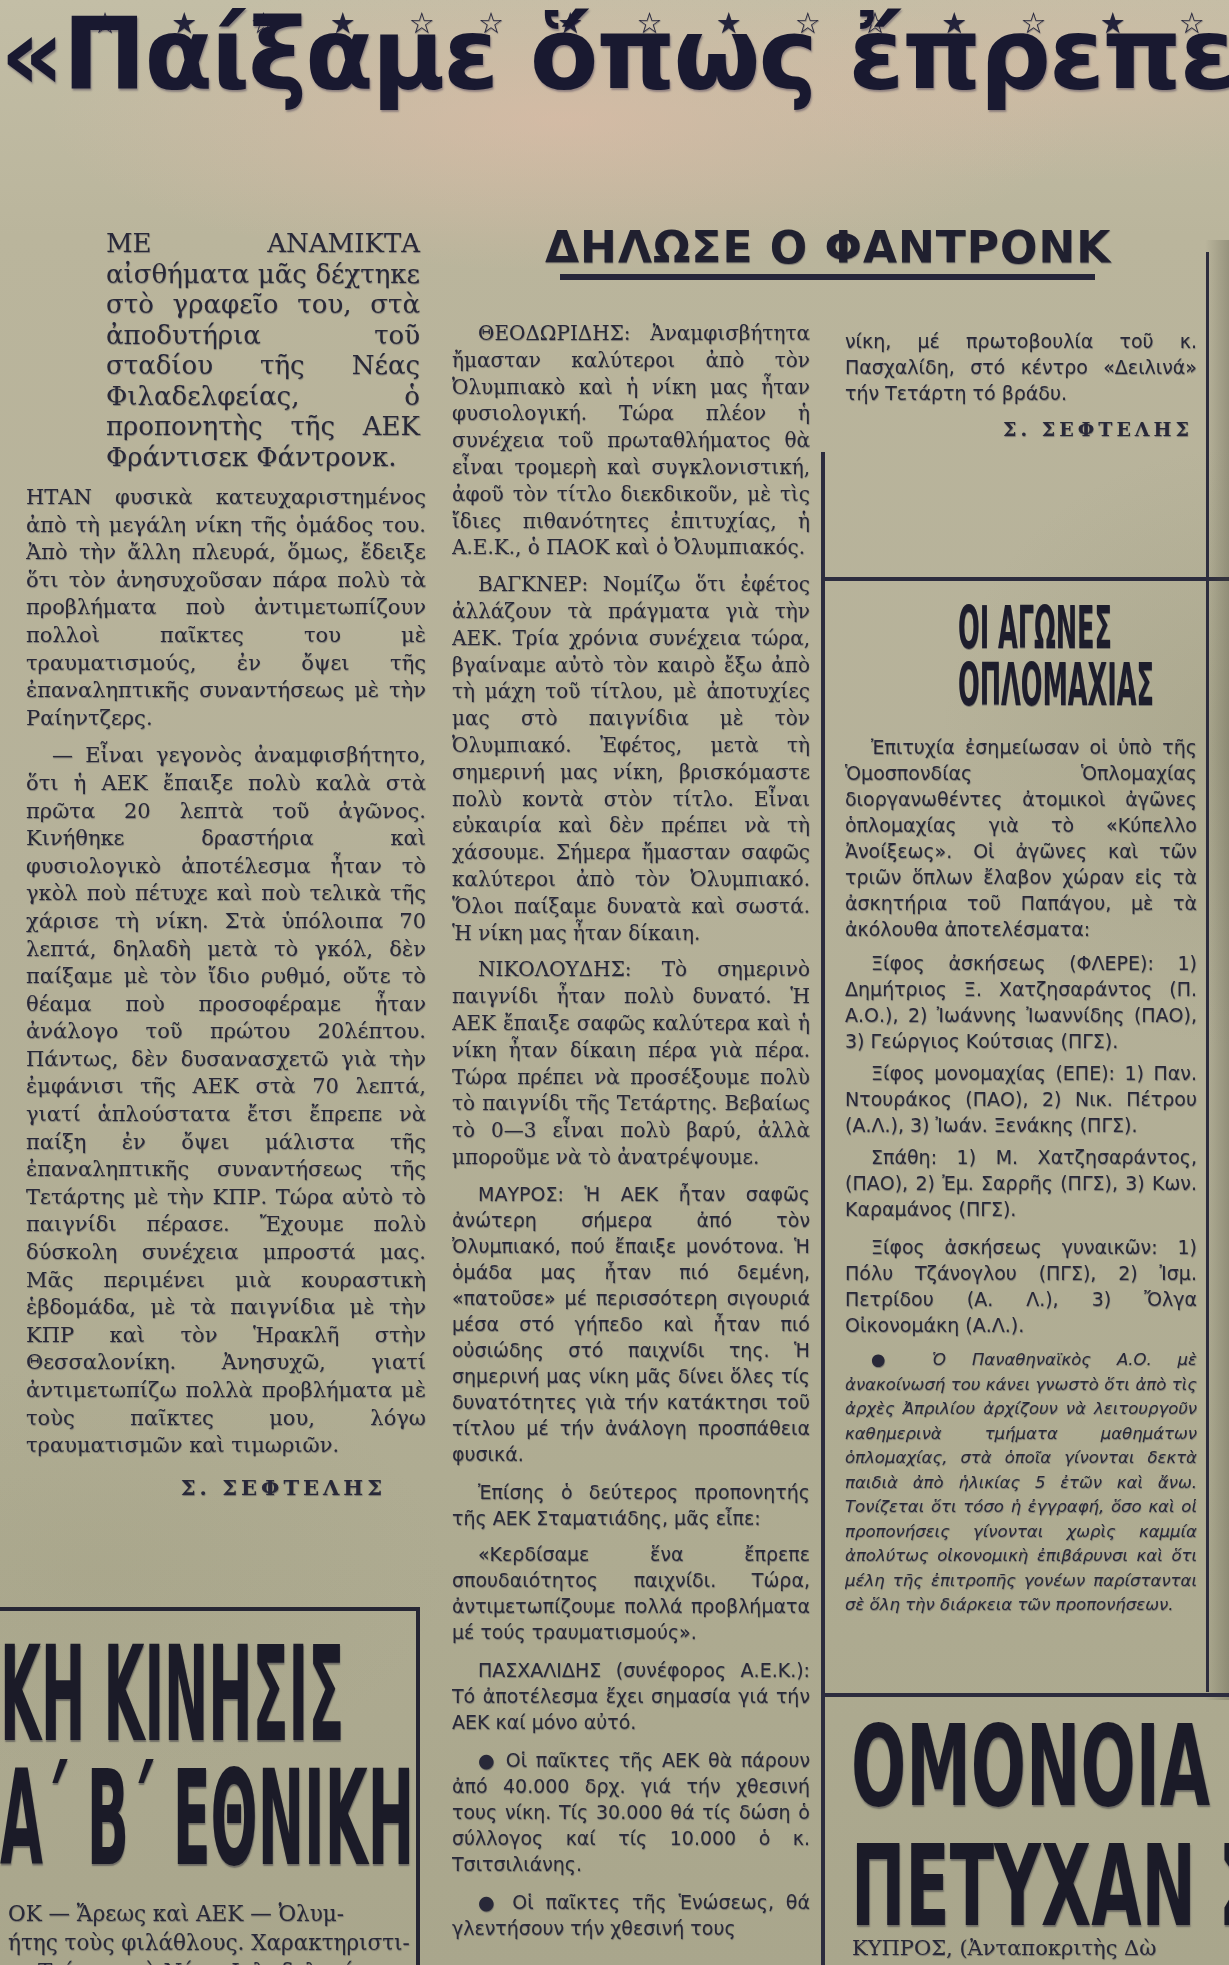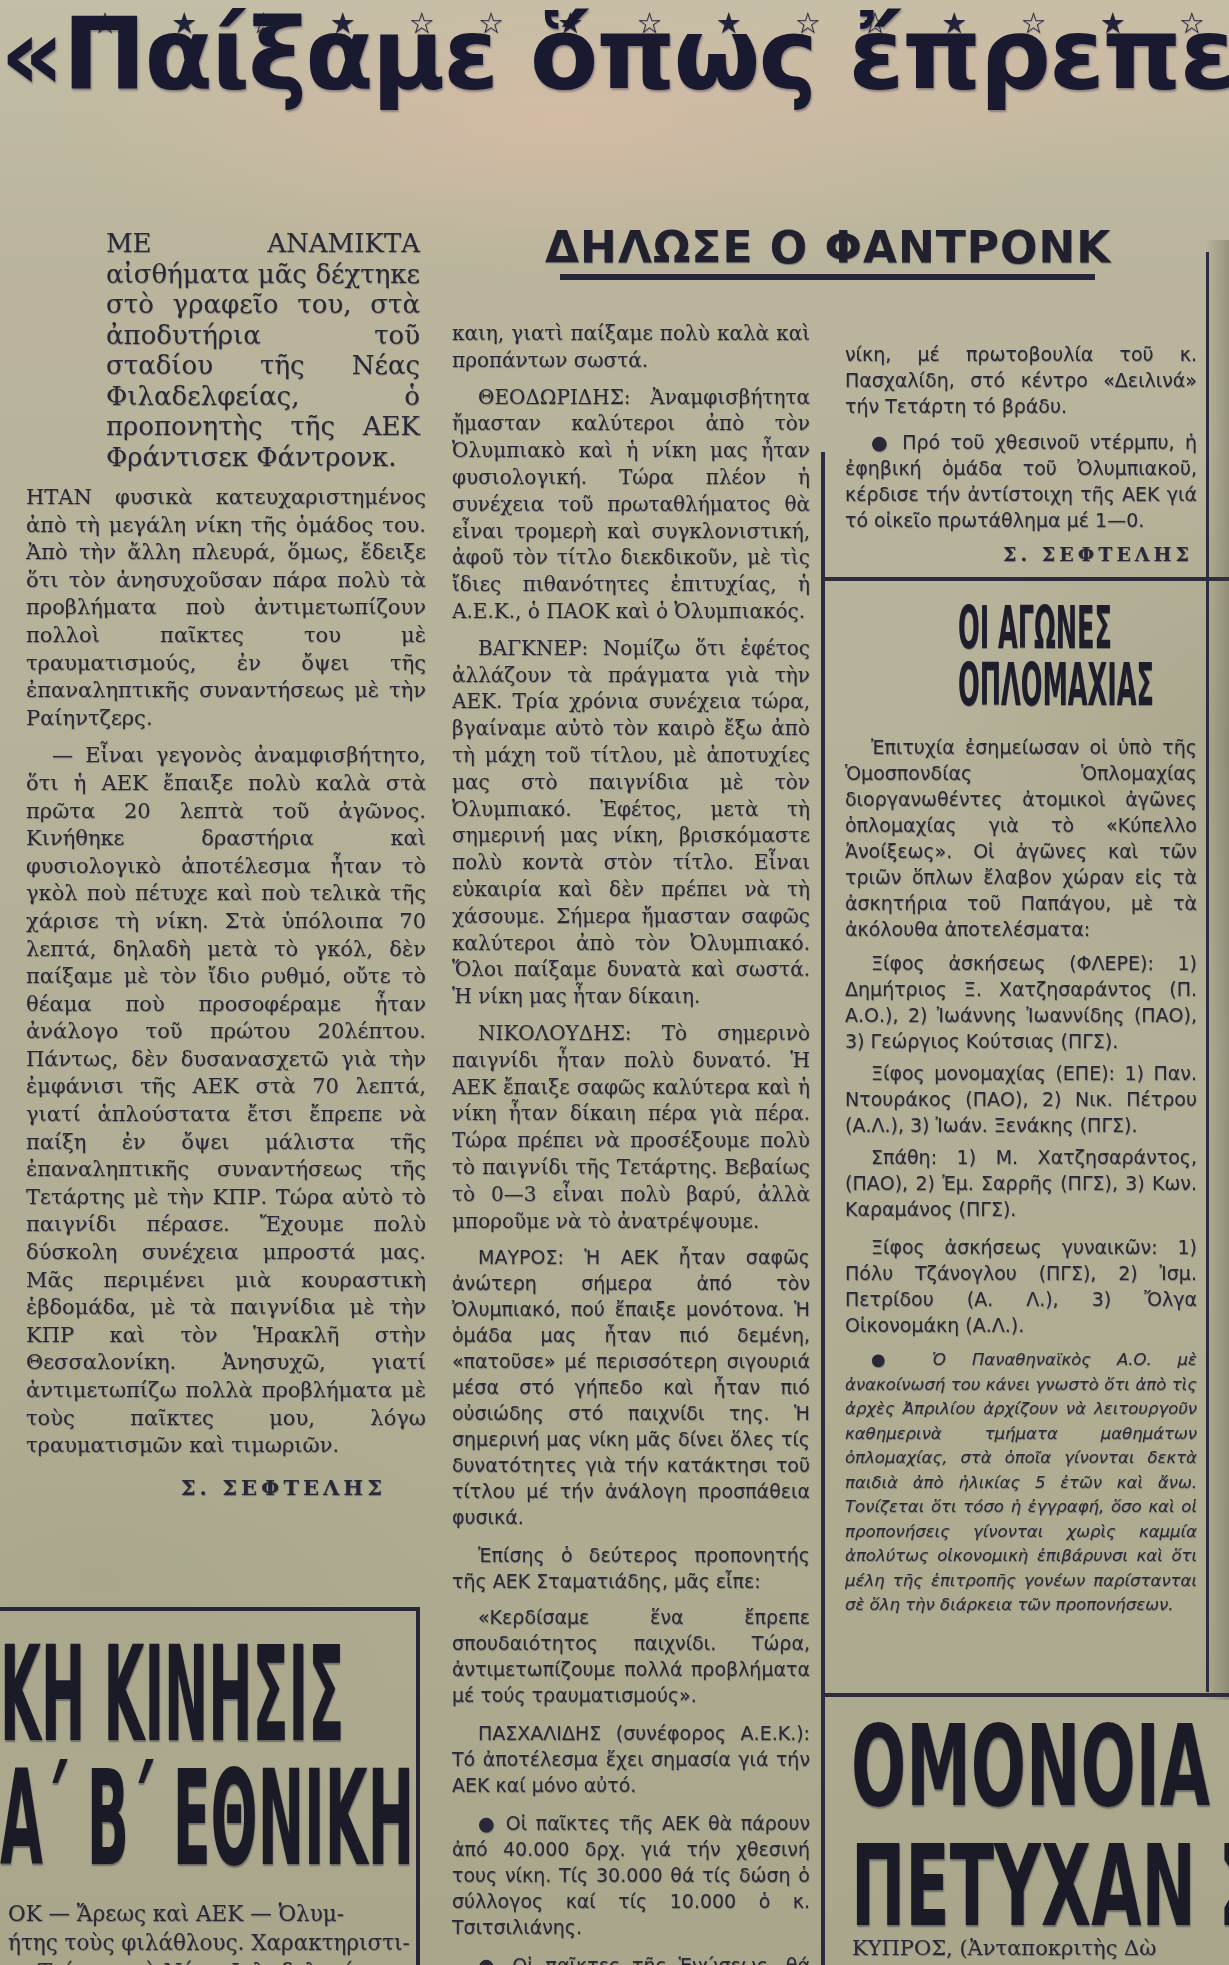--- a/index.html
+++ b/index.html
@@ -32,21 +32,21 @@
   .col{position:absolute; text-align:justify;}
   .col p{margin:0 0 10px 0; font-size:21px; line-height:27.6px; text-indent:26px;}
   .col p.noindent{text-indent:0;}
   .col p.sans{font-family:"DejaVu Sans", sans-serif; font-size:19px; line-height:26px;}
   .lead{font-size:26px !important; line-height:30.5px !important; text-indent:0 !important;
         margin:0 6px 12px 80px !important;}
   .sig{font-weight:bold; letter-spacing:4px; font-size:22px; text-align:right; text-indent:0;}
   .left-col{left:26px; top:228px; width:400px; height:1376px; overflow:hidden;}
   .mid-col{left:452px; top:320px; width:358px; height:1645px; overflow:hidden;}
   .mid-col p{font-size:20px; line-height:26.8px;}
-  .right-col-top{left:845px; top:341px; width:352px;}
+  .right-col-top{left:845px; top:328px; width:352px;}
   .right-col-top p{font-size:19px; line-height:26px;}
   .fencing{left:845px; top:600px; width:352px; height:1090px; overflow:hidden;}
   .fencing p{font-size:19px; line-height:26px;}
   .fencing-title{
     font-family:"DejaVu Sans", sans-serif; font-weight:bold; font-size:58px; line-height:57px;
     color:#1d1d2c; text-align:center; transform:scaleX(0.44); transform-origin:center top;
     white-space:nowrap; margin-left:20px;
   }
   .f-small{font-size:16.5px !important; line-height:24.5px !important; font-style:italic;}
   .rule{background:#2c2c3e; position:absolute;}
@@ -88,35 +88,33 @@
 
   <div class="col left-col ink">
     <p class="lead">ΜΕ ΑΝΑΜΙΚΤΑ αἰσθήματα μᾶς δέχτηκε στὸ γραφεῖο του, στὰ ἀποδυτήρια τοῦ σταδίου τῆς Νέας Φιλαδελφείας, ὁ προπονητὴς τῆς ΑΕΚ Φράντισεκ Φάντρονκ.</p>
     <p class="noindent">ΗΤΑΝ φυσικὰ κατευχαριστημένος ἀπὸ τὴ μεγάλη νίκη τῆς ὁμάδος του. Ἀπὸ τὴν ἄλλη πλευρά, ὅμως, ἔδειξε ὅτι τὸν ἀνησυχοῦσαν πάρα πολὺ τὰ προβλήματα ποὺ ἀντιμετωπίζουν πολλοὶ παῖκτες του μὲ τραυματισμούς, ἐν ὄψει τῆς ἐπαναληπτικῆς συναντήσεως μὲ τὴν Ραίηντζερς.</p>
     <p style="margin-bottom:14px;">— Εἶναι γεγονὸς ἀναμφισβήτητο, ὅτι ἡ ΑΕΚ ἔπαιξε πολὺ καλὰ στὰ πρῶτα 20 λεπτὰ τοῦ ἀγῶνος. Κινήθηκε δραστήρια καὶ φυσιολογικὸ ἀποτέλεσμα ἦταν τὸ γκὸλ ποὺ πέτυχε καὶ ποὺ τελικὰ τῆς χάρισε τὴ νίκη. Στὰ ὑπόλοιπα 70 λεπτά, δηλαδὴ μετὰ τὸ γκόλ, δὲν παίξαμε μὲ τὸν ἴδιο ρυθμό, οὔτε τὸ θέαμα ποὺ προσοφέραμε ἦταν ἀνάλογο τοῦ πρώτου 20λέπτου. Πάντως, δὲν δυσανασχετῶ γιὰ τὴν ἐμφάνισι τῆς ΑΕΚ στὰ 70 λεπτά, γιατί ἁπλούστατα ἔτσι ἔπρεπε νὰ παίξη ἐν ὄψει μάλιστα τῆς ἐπαναληπτικῆς συναντήσεως τῆς Τετάρτης μὲ τὴν ΚΠΡ. Τώρα αὐτὸ τὸ παιγνίδι πέρασε. Ἔχουμε πολὺ δύσκολη συνέχεια μπροστά μας. Μᾶς περιμένει μιὰ κουραστικὴ ἑβδομάδα, μὲ τὰ παιγνίδια μὲ τὴν ΚΠΡ καὶ τὸν Ἡρακλῆ στὴν Θεσσαλονίκη. Ἀνησυχῶ, γιατί ἀντιμετωπίζω πολλὰ προβλήματα μὲ τοὺς παῖκτες μου, λόγω τραυματισμῶν καὶ τιμωριῶν.</p>
     <p class="sig" style="margin-bottom:18px; padding-right:40px;">Σ. ΣΕΦΤΕΛΗΣ</p>
 
   </div>
 
   <div class="col mid-col ink">
-    <p class="noindent">καιη, γιατὶ παίξαμε πολὺ καλὰ καὶ προπάντων σωστά.</p>
     <p>ΘΕΟΔΩΡΙΔΗΣ: Ἀναμφισβήτητα ἤμασταν καλύτεροι ἀπὸ τὸν Ὀλυμπιακὸ καὶ ἡ νίκη μας ἦταν φυσιολογική. Τώρα πλέον ἡ συνέχεια τοῦ πρωταθλήματος θὰ εἶναι τρομερὴ καὶ συγκλονιστική, ἀφοῦ τὸν τίτλο διεκδικοῦν, μὲ τὶς ἴδιες πιθανότητες ἐπιτυχίας, ἡ Α.Ε.Κ., ὁ ΠΑΟΚ καὶ ὁ Ὀλυμπιακός.</p>
     <p>ΒΑΓΚΝΕΡ: Νομίζω ὅτι ἐφέτος ἀλλάζουν τὰ πράγματα γιὰ τὴν ΑΕΚ. Τρία χρόνια συνέχεια τώρα, βγαίναμε αὐτὸ τὸν καιρὸ ἔξω ἀπὸ τὴ μάχη τοῦ τίτλου, μὲ ἀποτυχίες μας στὸ παιγνίδια μὲ τὸν Ὀλυμπιακό. Ἐφέτος, μετὰ τὴ σημερινή μας νίκη, βρισκόμαστε πολὺ κοντὰ στὸν τίτλο. Εἶναι εὐκαιρία καὶ δὲν πρέπει νὰ τὴ χάσουμε. Σήμερα ἤμασταν σαφῶς καλύτεροι ἀπὸ τὸν Ὀλυμπιακό. Ὅλοι παίξαμε δυνατὰ καὶ σωστά. Ἡ νίκη μας ἦταν δίκαιη.</p>
     <p>ΝΙΚΟΛΟΥΔΗΣ: Τὸ σημερινὸ παιγνίδι ἦταν πολὺ δυνατό. Ἡ ΑΕΚ ἔπαιξε σαφῶς καλύτερα καὶ ἡ νίκη ἦταν δίκαιη πέρα γιὰ πέρα. Τώρα πρέπει νὰ προσέξουμε πολὺ τὸ παιγνίδι τῆς Τετάρτης. Βεβαίως τὸ 0—3 εἶναι πολὺ βαρύ, ἀλλὰ μποροῦμε νὰ τὸ ἀνατρέψουμε.</p>
     <p class="sans" style="margin-bottom:12px;">ΜΑΥΡΟΣ: Ἡ ΑΕΚ ἦταν σαφῶς ἀνώτερη σήμερα ἀπό τὸν Ὀλυμπιακό, πού ἔπαιξε μονότονα. Ἡ ὁμάδα μας ἦταν πιό δεμένη, «πατοῦσε» μέ περισσότερη σιγουριά μέσα στό γήπεδο καὶ ἦταν πιό οὐσιώδης στό παιχνίδι της. Ἡ σημερινή μας νίκη μᾶς δίνει ὅλες τίς δυνατότητες γιὰ τήν κατάκτησι τοῦ τίτλου μέ τήν ἀνάλογη προσπάθεια φυσικά.</p>
     <p class="sans">Ἐπίσης ὁ δεύτερος προπονητής τῆς ΑΕΚ Σταματιάδης, μᾶς εἶπε:</p>
     <p class="sans" style="margin-bottom:12px;">«Κερδίσαμε ἕνα ἔπρεπε σπουδαιότητος παιχνίδι. Τώρα, ἀντιμετωπίζουμε πολλά προβλήματα μέ τούς τραυματισμούς».</p>
     <p class="sans" style="margin-bottom:12px;">ΠΑΣΧΑΛΙΔΗΣ (συνέφορος Α.Ε.Κ.): Τό ἀποτέλεσμα ἔχει σημασία γιά τήν ΑΕΚ καί μόνο αὐτό.</p>
     <p class="sans" style="margin-bottom:12px;">● Οἱ παῖκτες τῆς ΑΕΚ θὰ πάρουν ἀπό 40.000 δρχ. γιά τήν χθεσινή τους νίκη. Τίς 30.000 θά τίς δώση ὁ σύλλογος καί τίς 10.000 ὁ κ. Τσιτσιλιάνης.</p>
     <p class="sans">● Οἱ παῖκτες τῆς Ἑνώσεως, θά γλεντήσουν τήν χθεσινή τους</p>
   </div>
 
   <div class="col right-col-top ink">
     <p class="sans noindent">νίκη, μέ πρωτοβουλία τοῦ κ. Πασχαλίδη, στό κέντρο «Δειλινά» τήν Τετάρτη τό βράδυ.</p>
-    <p class="sans" style="margin-bottom:8px;">● Πρό τοῦ χθεσινοῦ ντέρμπυ, ἡ ἐφηβική ὁμάδα τοῦ Ὀλυμπιακοῦ, κέρδισε τήν ἀντίστοιχη τῆς ΑΕΚ γιά τό οἰκεῖο πρωτάθλημα μέ 1—0.</p>
     <p class="sig" style="padding-right:4px;">Σ. ΣΕΦΤΕΛΗΣ</p>
   </div>
 
   <div class="rule" style="left:821px; top:452px; width:4px; height:1513px;"></div>
   <div class="rule" style="left:824px; top:577px; width:405px; height:4px;"></div>
   <div class="rule" style="left:1206px; top:252px; width:3px; height:1440px;"></div>
   <div class="edge-shade"></div>
 
   <div class="col fencing ink">
     <div class="fencing-title">ΟΙ ΑΓΩΝΕΣ</div>

